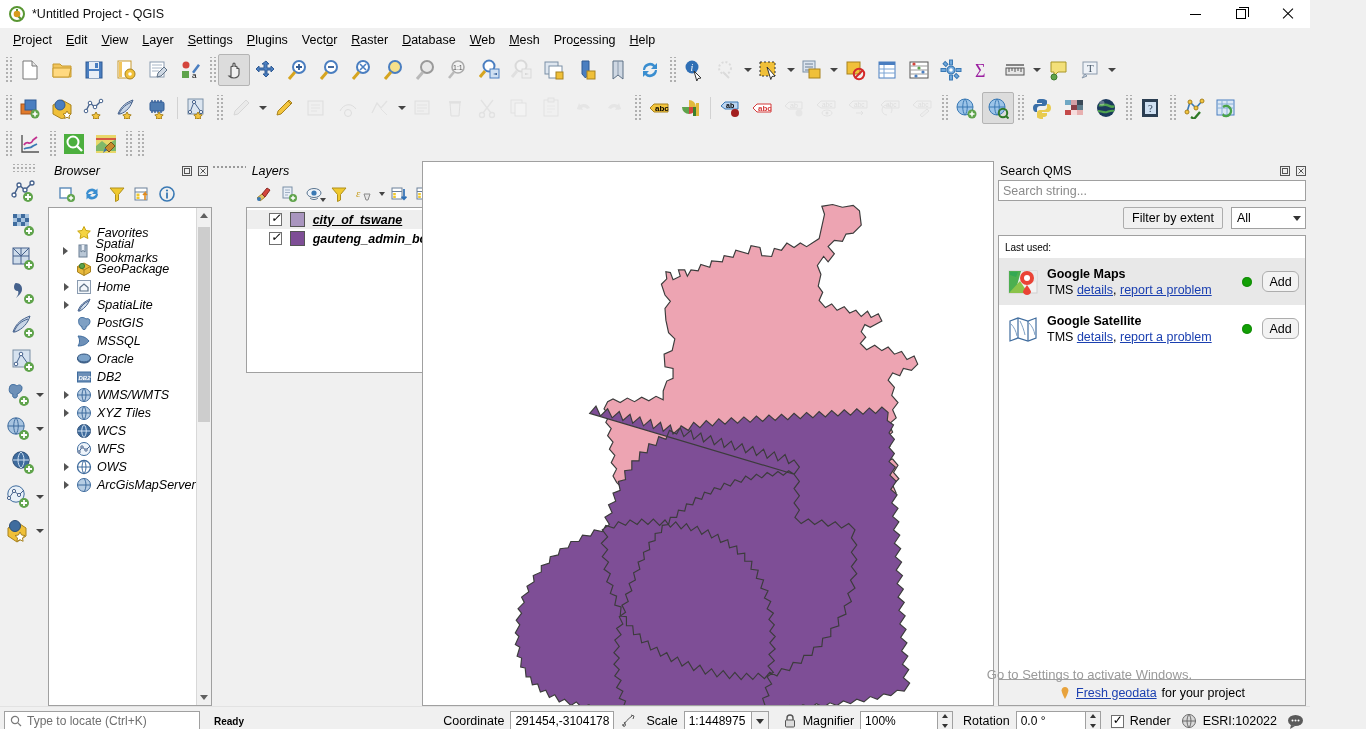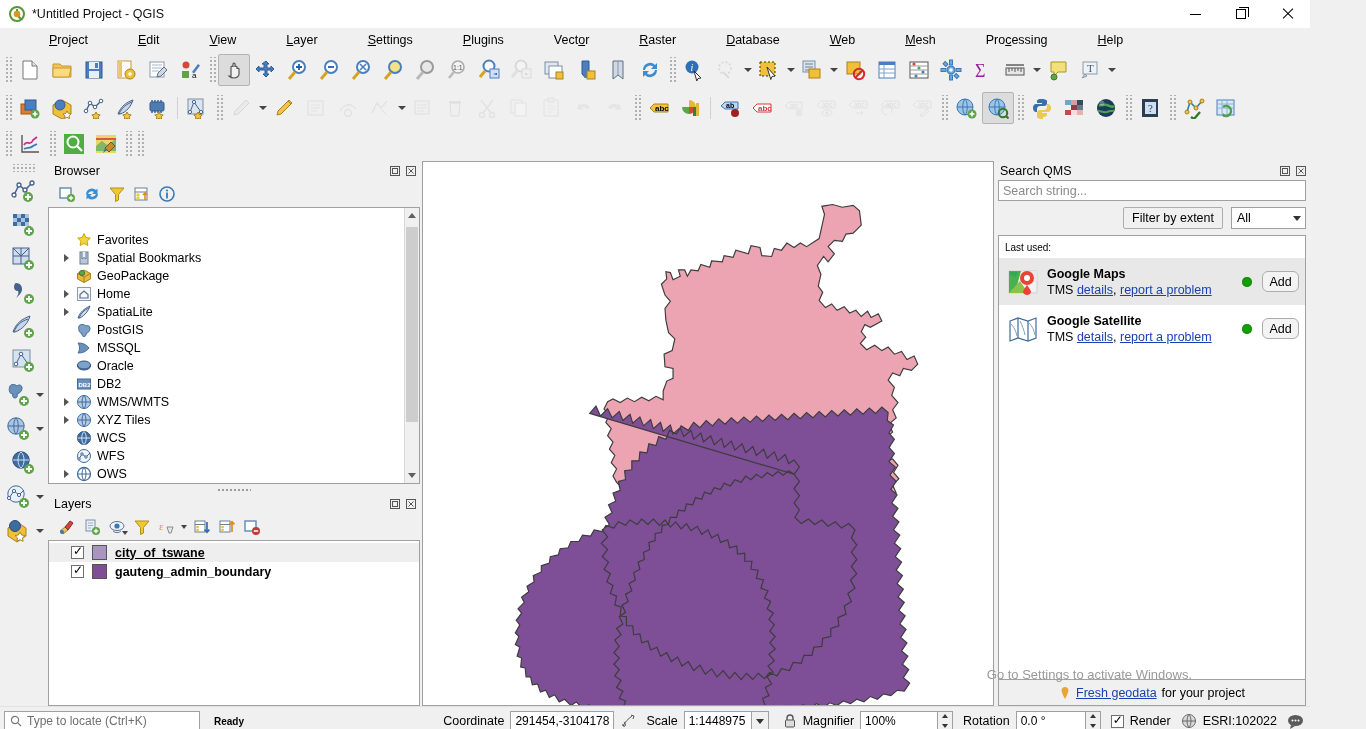--- a/index.html
+++ b/index.html
@@ -28,21 +28,21 @@
   .wb-max:after { content:""; position:absolute; left:2px; top:-3px; width:9px; height:9px; border:1px solid #000; border-bottom:none; border-left:none;}
   .wb-close { position: relative; width: 12px; height: 12px; }
   .wb-close:before, .wb-close:after {
     content: ""; position: absolute; left: 0; top: 5px; width: 14px; height: 1px; background: #000;
   }
   .wb-close:before { transform: rotate(45deg); }
   .wb-close:after { transform: rotate(-45deg); }
 
   
   .menubar { height: 22px; display: flex; align-items: center; padding-left: 6px; background: #f0f0f0; }
-  .menuitem { padding: 2px 7px; font-size: 12.5px; color: #000; cursor: default; margin-left: 36px; }
+  .menuitem { padding: 2px 7px; font-size: 12.5px; color: #000; cursor: default; }
   .menuitem u { text-decoration: underline; }
 
   
   .toolrow { height: 38px; display: flex; align-items: center; background: #f0f0f0; padding-left: 2px; }
   .grip { width: 8px; height: 26px; margin: 0 2px;
           background-image: radial-gradient(circle, #b0b0b0 1px, transparent 1.2px);
           background-size: 4px 4px; background-position: 1px 2px; }
   .tbtn { width: 32px; height: 32px; display: flex; align-items: center; justify-content: center; position: relative; border: 1px solid transparent; border-radius: 2px;}
   .tbtn.active { background: #dcdcdc; border: 1px solid #b4b4b4; }
   .tbtn.dis { opacity: .32; }
@@ -65,21 +65,21 @@
   .panel-head .ptitle { flex: 1; }
   .phbtn { width: 14px; height: 14px; display: flex; align-items: center; justify-content: center; margin-left: 2px; }
   .phbtn svg { display:block; }
   .panel-tools { height: 27px; display: flex; align-items: center; padding-left: 6px; }
   .ptbtn { width: 25px; height: 24px; display: flex; align-items: center; justify-content: center; border: 1px solid transparent; position: relative;}
   .ptcaret { width: 10px; height: 24px; display: flex; align-items: center; justify-content: center; }
   .ptcaret:after { content: ""; border-left: 3.5px solid transparent; border-right: 3.5px solid transparent; border-top: 4px solid #444; }
 
   .browser-panel { width: 372px; }
   .tree { flex: 1; background: #fff; border: 1px solid #a0a0a0; margin: 0 0 0 0; overflow: hidden; position: relative; display: flex;}
-  .tree-inner { flex: 1; padding-top: 3px; overflow: hidden; margin-top: 20px; }
+  .tree-inner { flex: 1; padding-top: 16px; overflow: hidden; }
   .trow { height: 18px; display: flex; align-items: center; padding-left: 10px; font-size: 12.5px; }
   .twist { width: 14px; height: 18px; display: flex; align-items: center; justify-content: center; }
   .twist.has:after { content: ""; border-top: 4px solid transparent; border-bottom: 4px solid transparent; border-left: 5px solid #555; }
   .ticon { width: 22px; display: flex; align-items: center; justify-content: center; }
   .tlabel { padding-left: 2px; }
 
   .scrollv { width: 15px; background: #f0f0f0; border-left: 1px solid #d8d8d8; display: flex; flex-direction: column; }
   .sarrow { height: 15px; display: flex; align-items: center; justify-content: center; background: #f0f0f0; }
   .sarrow.up:after { content:""; border-left:4px solid transparent; border-right:4px solid transparent; border-bottom:5px solid #606060;}
   .sarrow.down:after { content:""; border-left:4px solid transparent; border-right:4px solid transparent; border-top:5px solid #606060;}
@@ -860,21 +860,21 @@
             <svg width="26" height="26" viewBox="0 0 26 26">
               <path d="M2 10l9-6 9 6v8l-9 6-9-6z" fill="#f0c039" stroke="#a8821e"></path>
               <circle cx="9" cy="8" r="5.5" fill="#3f6c9e" stroke="#2b4e77"></circle>
               <path d="M14 14l1.6 3 3.4.5-2.5 2.4.6 3.4-3.1-1.6-3.1 1.6.6-3.4-2.5-2.4 3.4-.5z" fill="#fff" stroke="#a8821e"></path>
             </svg>
           </div>
           <div class="caret" style="height:26px;"></div>
         </div>
     </div>
 
-    <div style="width:372px; display:flex; flex-direction:column;">
+    <div style="width:372px; display:flex; flex-direction:row;font-style:italic;">
 
       <div class="panel browser-panel" style="flex:1; min-height:0;">
         <div class="panel-head">
           <div class="ptitle">Browser</div>
           <div class="phbtn">
               <svg width="12" height="12" viewBox="0 0 12 12">
                 <rect x="1.5" y="1.5" width="9" height="9" fill="none" stroke="#555"></rect>
                 <rect x="3.5" y="3.5" width="5" height="5" fill="none" stroke="#555"></rect>
               </svg>
             </div>

